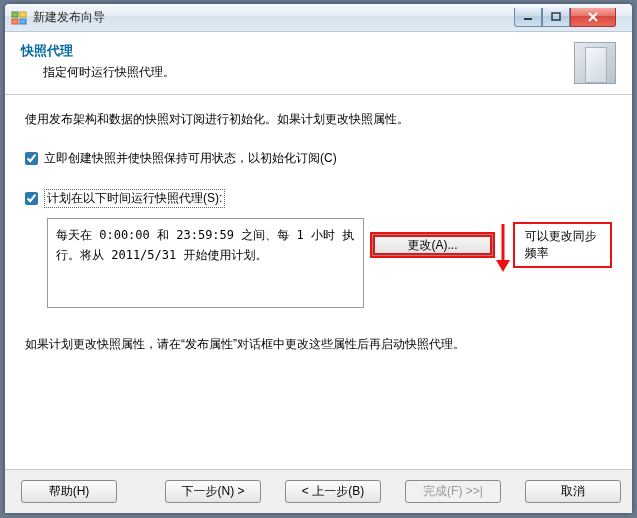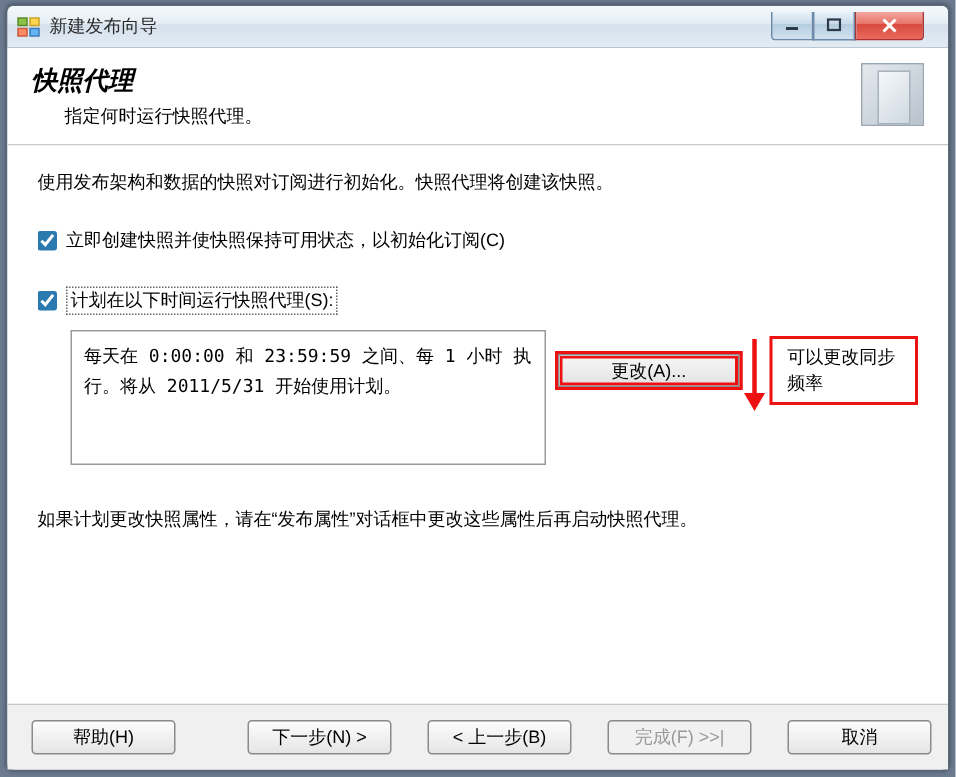--- a/index.html
+++ b/index.html
@@ -62,21 +62,21 @@
   .win-btn svg { display:block; }
 
   .header-area {
     background: #fff;
     padding: 10px 16px 10px 16px;
     border-bottom: 1px solid #c9c9c9;
     display: flex;
     align-items: flex-start;
   }
   .header-text { flex: 1; }
-  .header-title { font-weight: bold; font-size: 17px; color: #000000; font-style: italic; }
+  .header-title { font-weight: bold; font-size: 13px; color: #0369a1; }
   .header-sub { margin: 4px 0 0 22px; color: #000; }
   .header-icon {
     width: 42px; height: 42px;
     background: linear-gradient(135deg, #e4e9ee 0%, #b9c3cd 100%);
     border: 1px solid #9aa6b2;
     position: relative;
   }
   .header-icon::after {
     content:"";
     position:absolute;
@@ -216,21 +216,21 @@
 
   <div class="header-area">
     <div class="header-text">
       <div class="header-title">快照代理</div>
       <div class="header-sub">指定何时运行快照代理。</div>
     </div>
     <div class="header-icon"></div>
   </div>
 
   <div class="content">
-    <div class="intro-line">使用发布架构和数据的快照对订阅进行初始化。快照代理将创建该快照。</div>
+    <div class="intro-line">使用发布架构和数据的快照对订阅进行初始化。如果计划更改快照属性。</div>
 
     <label class="check-row">
       <input type="checkbox" checked="" style="">
       <span>立即创建快照并使快照保持可用状态，以初始化订阅(C)</span>
     </label>
 
     <label class="check-row schedule">
       <input type="checkbox" checked="" style="">
       <span class="dotted-label">计划在以下时间运行快照代理(S):</span>
     </label>

